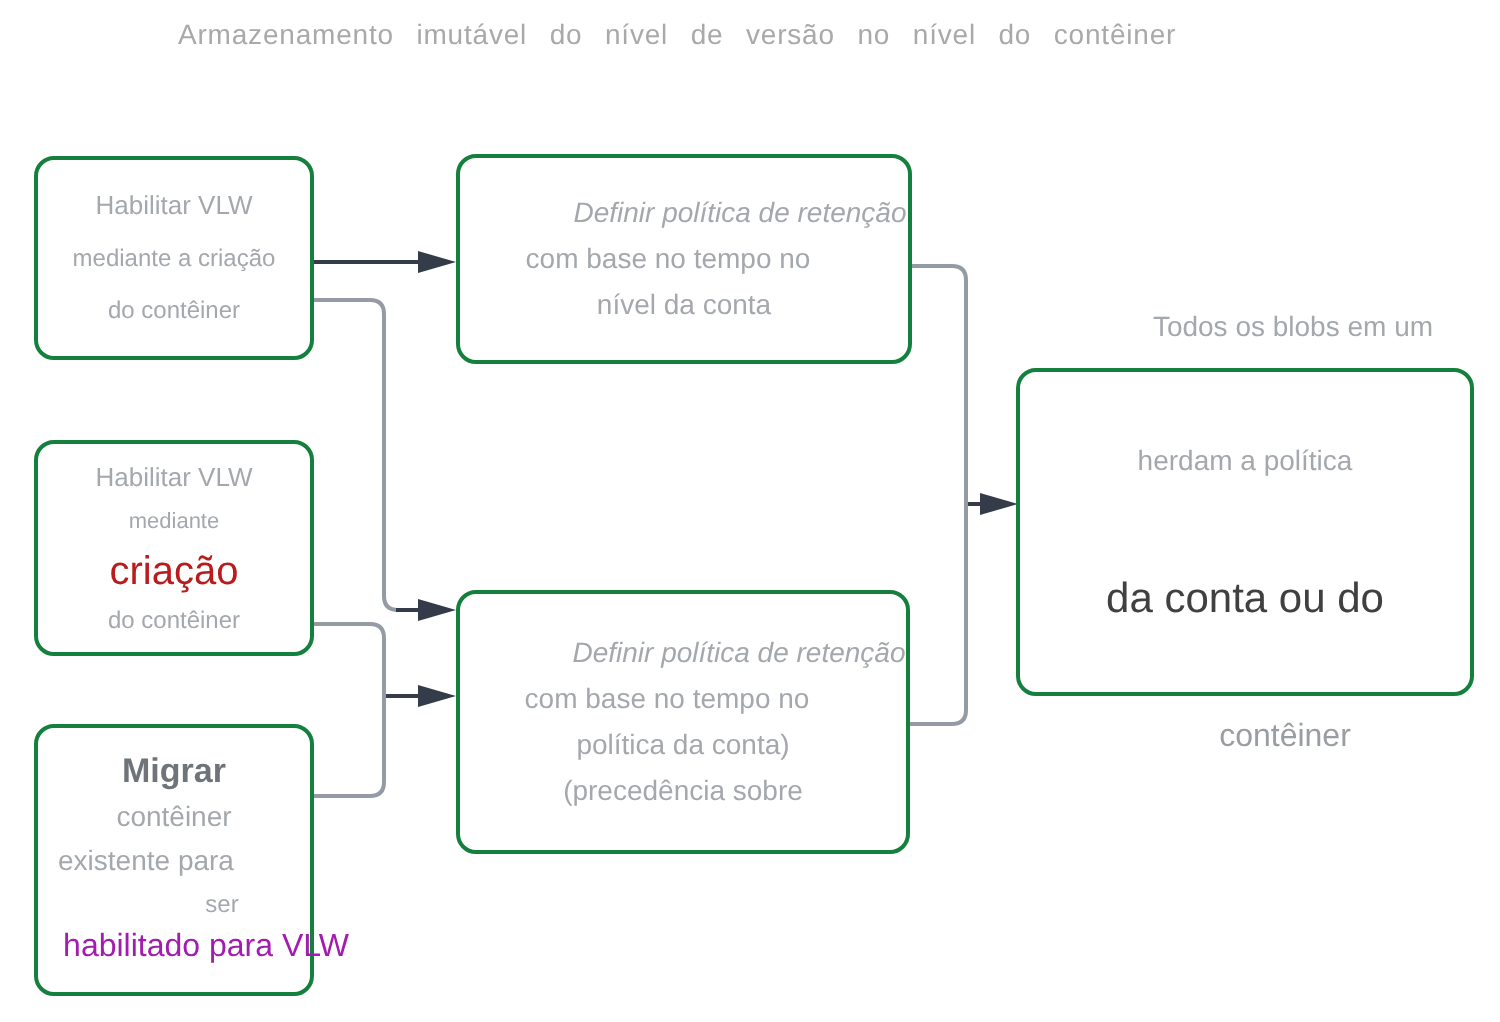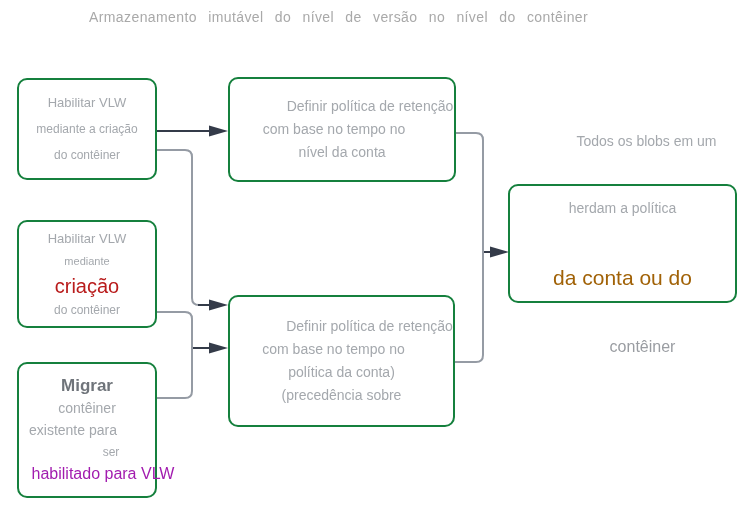--- a/index.html
+++ b/index.html
@@ -20,39 +20,39 @@
     display:flex;flex-direction:column;align-items:center;justify-content:center;
     text-align:center;color:#a4a8ad;box-sizing:border-box;
   }
   .ln{display:block;white-space:nowrap;position:relative;}
   
   #n-left-top{left:17px;top:78px;width:140px;height:102px;}
   #n-left-mid{left:17px;top:220px;width:140px;height:108px;}
   #n-left-bot{left:17px;top:362px;width:140px;height:136px;}
   #n-center-top{left:228px;top:77px;width:228px;height:105px;}
   #n-center-bot{left:228px;top:295px;width:227px;height:132px;}
-  #n-right{left:508px;top:184px;width:229px;height:119px;gap:44px;}
+  #n-right{left:508px;top:184px;width:229px;height:164px;gap:44px;}
   
   #n-left-top .ln{font-size:12px;line-height:26px;}
   #n-left-top .ln.first{font-size:13px;}
   #n-left-mid .ln{font-size:12px;line-height:23px;}
   #n-left-mid .ln.first{font-size:13px;}
   #n-left-mid .ln.small{font-size:11px;}
   #n-left-mid .ln.big{font-size:20px;line-height:26px;color:#b91c1c;}
   #n-left-bot .ln{font-size:14px;line-height:22px;}
   #n-left-bot .ln.strong{font-size:17px;font-weight:bold;color:#6f747a;}
   #n-left-bot .ln.small{font-size:12px;margin-left:48px;}
   #n-left-bot .ln.big{font-size:16px;color:#a21caf;left:16px;}
   #n-center-top .ln,#n-center-bot .ln{font-size:14px;line-height:23px;}
-  #n-center-top .ln.sr,#n-center-bot .ln.sr{left:28px;}
+  #n-center-top .ln.sr,#n-center-bot .ln.sr{left:28px;font-style:italic;}
   #n-center-top .ln.sl,#n-center-bot .ln.sl{left:-8px;}
   #n-right .ln{font-size:14px;line-height:23px;}
   #n-right .ln.sr{left:24px;}
   #n-right .ln.sl{left:-12px;}
-  #n-right .ln.big{font-size:21px;line-height:27px;color:#a16207;text-align:center;}
+  #n-right .ln.big{font-size:21px;line-height:27px;color:#404040;text-align:center;}
   #n-right .ln.med{font-size:16px;left:20px;color:#9a9da2;}
 </style>
 </head>
 <body>
 
 <div class="canvas">
 
   <div class="diagram-title">Armazenamento imutável do nível de versão no nível do contêiner</div>
 
   <svg class="connectors" width="750" height="511" viewBox="0 0 750 511">

